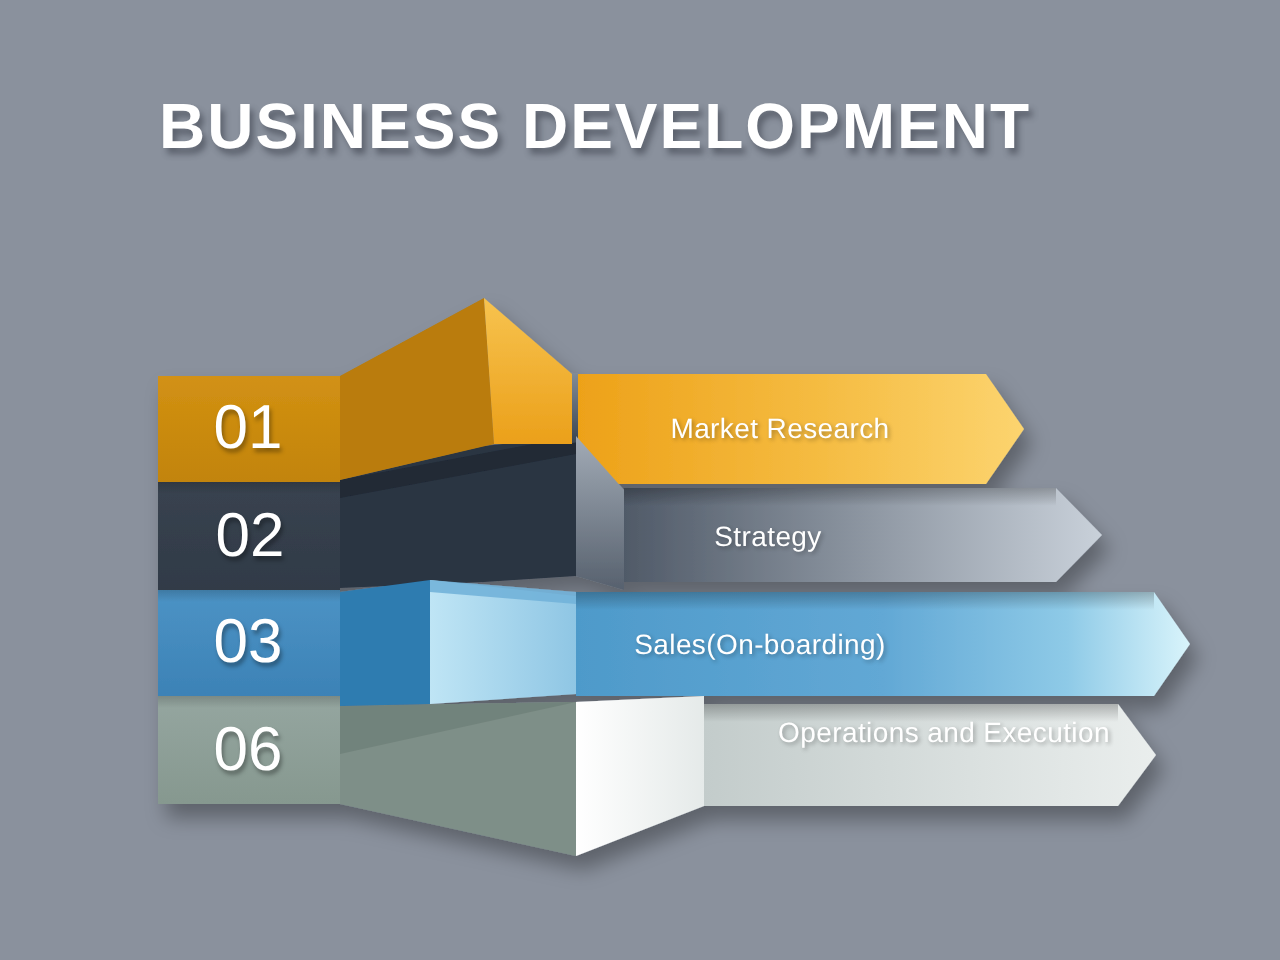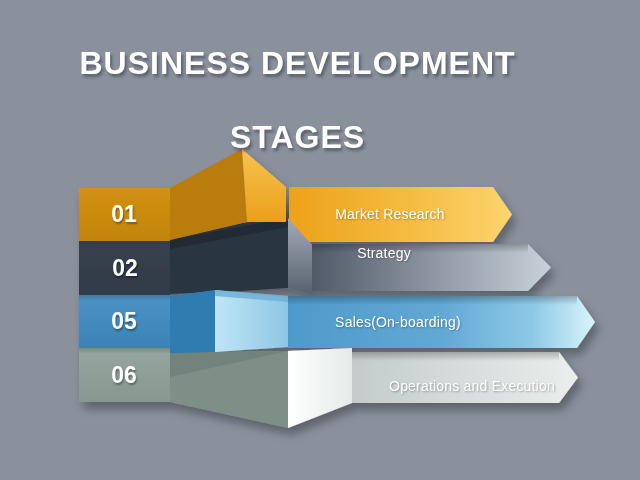--- a/index.html
+++ b/index.html
@@ -11,21 +11,21 @@
   .stage-canvas{position:absolute;left:0;top:0;}
   .title-block{
     position:absolute;top:45px;left:0;width:595px;
     text-align:center;color:#fff;font-weight:bold;
     font-size:32px;line-height:37px;letter-spacing:1px;
     text-shadow:2px 3px 3px rgba(35,40,50,0.45);
     white-space:pre;
   }
   .num{
     position:absolute;transform:translate(-50%,-50%);
-    color:#fff;font-weight:bold;font-size:23px;
+    color:#fff;font-weight:normal;font-size:31px;
     text-shadow:1px 2px 2px rgba(0,0,0,0.35);
     white-space:nowrap;
   }
   .lbl{
     position:absolute;transform:translate(-50%,-50%);
     color:#fff;font-weight:normal;font-size:14px;
     text-shadow:1px 1px 2px rgba(0,0,0,0.3);
     white-space:nowrap;letter-spacing:0.2px;
   }
 </style>
@@ -129,23 +129,23 @@
     <rect x="79" y="241" width="91" height="54" fill="url(#gB2)"></rect>
     <rect x="79" y="295" width="91" height="53" fill="url(#gB3)"></rect>
     <rect x="79" y="348" width="91" height="54" fill="url(#gB4)"></rect>
     <rect x="79" y="241" width="91" height="6" fill="url(#gShade)" opacity="0.7"></rect>
     <rect x="79" y="295" width="91" height="6" fill="url(#gShade)" opacity="0.7"></rect>
     <rect x="79" y="348" width="91" height="6" fill="url(#gShade)" opacity="0.7"></rect>
   </g>
 </svg>
 
 <div class="title-block"><span>BUSINESS DEVELOPMENT</span><br>
-<span>STAGES</span></div>
+</div>
 
 <div class="num" style="left:124px;top:214px">01</div>
 <div class="num" style="left:125px;top:268px">02</div>
-<div class="num" style="left:124px;top:321px">05</div>
+<div class="num" style="left:124px;top:321px">03</div>
 <div class="num" style="left:124px;top:375px">06</div>
 
 <div class="lbl" style="left:390px;top:214px">Market Research</div>
-<div class="lbl" style="left:384px;top:253px">Strategy</div>
-<div class="lbl" style="left:398px;top:322px">Sales(On-boarding)</div>
-<div class="lbl" style="left:472px;top:386px">Operations and Execution</div>
+<div class="lbl" style="left:384px;top:268px">Strategy</div>
+<div class="lbl" style="left:380px;top:322px">Sales(On-boarding)</div>
+<div class="lbl" style="left:472px;top:366px">Operations and Execution</div>
 
 </body></html>

